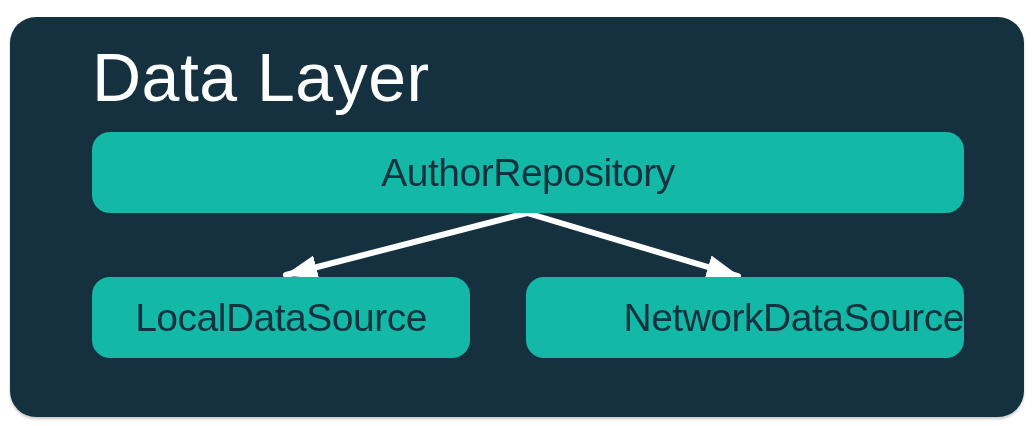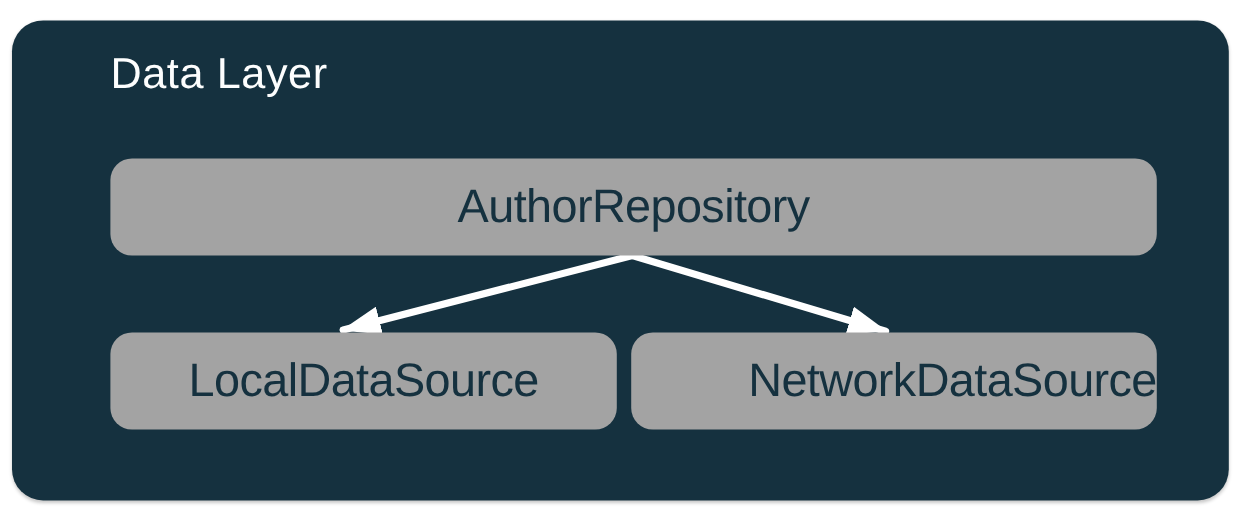--- a/index.html
+++ b/index.html
@@ -21,43 +21,43 @@
     height: 400px;
     border-radius: 26px;
     background: #15313F;
     box-shadow: 0 2px 3px rgba(0,0,0,0.22);
   }
 
   .title {
     position: absolute;
     left: 92px;
     top: 43px;
-    font-size: 36px;
+    font-size: 68px;
     line-height: 1;
     letter-spacing: 0.5px;
     color: #FDFEFE;
     white-space: nowrap;
   }
 
   .node {
     position: absolute;
     height: 81px;
     border-radius: 18px;
-    background: #a3a3a3;
+    background: #14b8a6;
     color: #15313F;
     display: flex;
     align-items: center;
     justify-content: center;
     font-size: 39px;
     letter-spacing: -0.5px;
     white-space: nowrap;
   }
 
   #node-author  { left: 92px;  top: 132px; width: 872px; }
-  #node-local   { left: 92px;  top: 277px; width: 422px; }
+  #node-local   { left: 92px;  top: 277px; width: 378px; }
   #node-network { left: 526px; top: 277px; width: 438px; justify-content: flex-end; }
 
   .arrows {
     position: absolute;
     left: 0;
     top: 0;
     pointer-events: none;
   }
 </style>
 </head>

